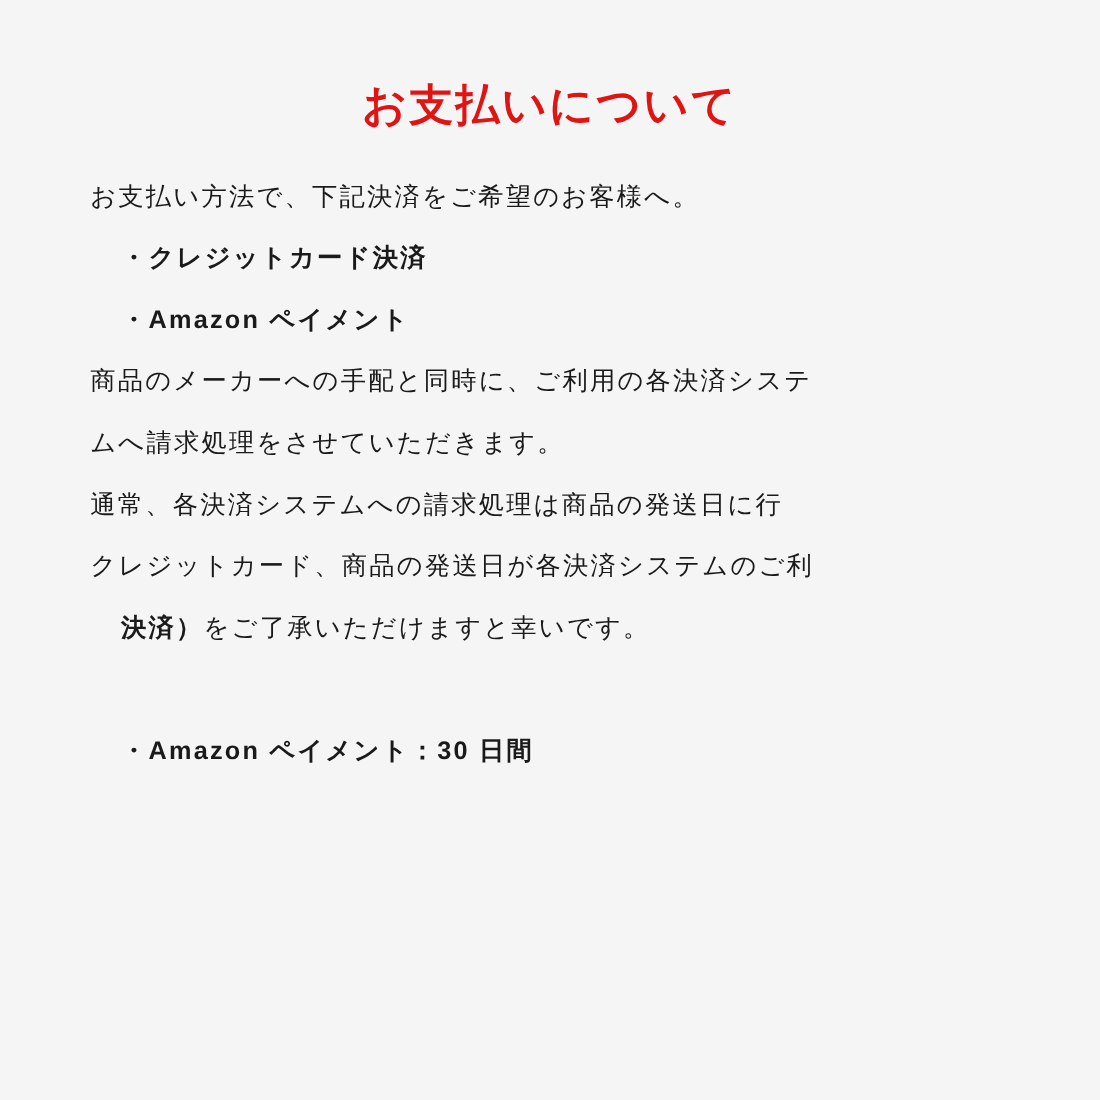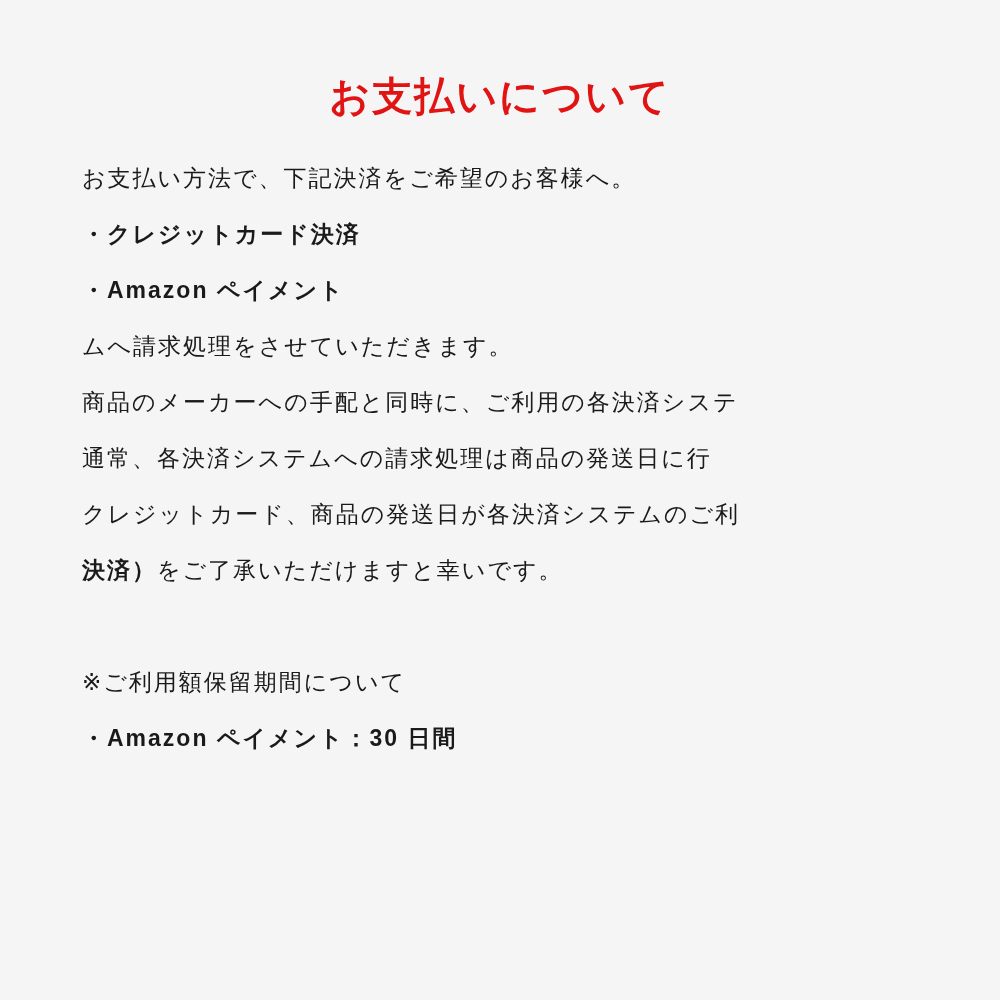--- a/index.html
+++ b/index.html
@@ -24,43 +24,42 @@
     letter-spacing: 2px;
     color: var(--title-red, #e11414);
   }
   .body {
     margin: 30px 60px 0 82px;
     font-size: 23px;
     line-height: 56px;
     letter-spacing: 2px;
   }
   .line { white-space: nowrap; }
-  .bold { font-weight: bold; }
+  .bold { font-weight: bold; margin-left: 28px; }
   .spacer { height: 56px; }
 </style>
 </head>
 <body>
 
 <div class="page">
 
   <h1 class="title">お支払いについて</h1>
 
   <div class="body">
 
     <div class="line">お支払い方法で、下記決済をご希望のお客様へ。</div>
 
     <div class="line bold">・クレジットカード決済</div>
     <div class="line bold">・Amazon ペイメント</div>
 
+    <div class="line">商品のメーカーへの手配と同時に、ご利用の各決済システ</div>
     <div class="line">ムへ請求処理をさせていただきます。</div>
-    <div class="line">商品のメーカーへの手配と同時に、ご利用の各決済システ</div>
 
     <div class="line">通常、各決済システムへの請求処理は商品の発送日に行</div>
     <div class="line">クレジットカード、商品の発送日が各決済システムのご利</div>
     <div class="line"><span class="bold">決済）</span><span>をご了承いただけますと幸いです。</span></div>
 
     <div class="spacer"></div>
 
-    <div class="line">※ご利用額保留期間について</div>
     <div class="line bold">・Amazon ペイメント：30 日間</div>
 
   </div>
 </div>
 
 </body></html>

